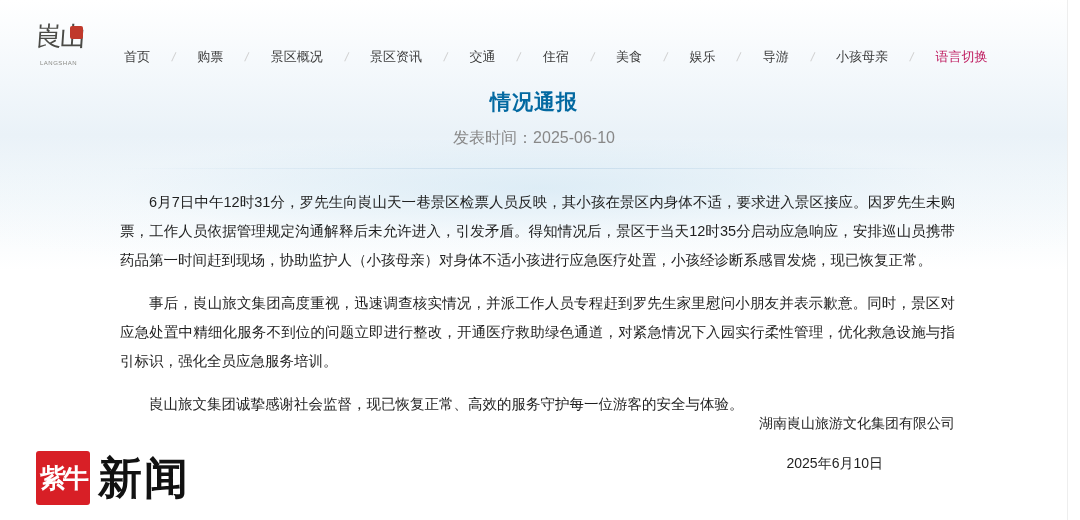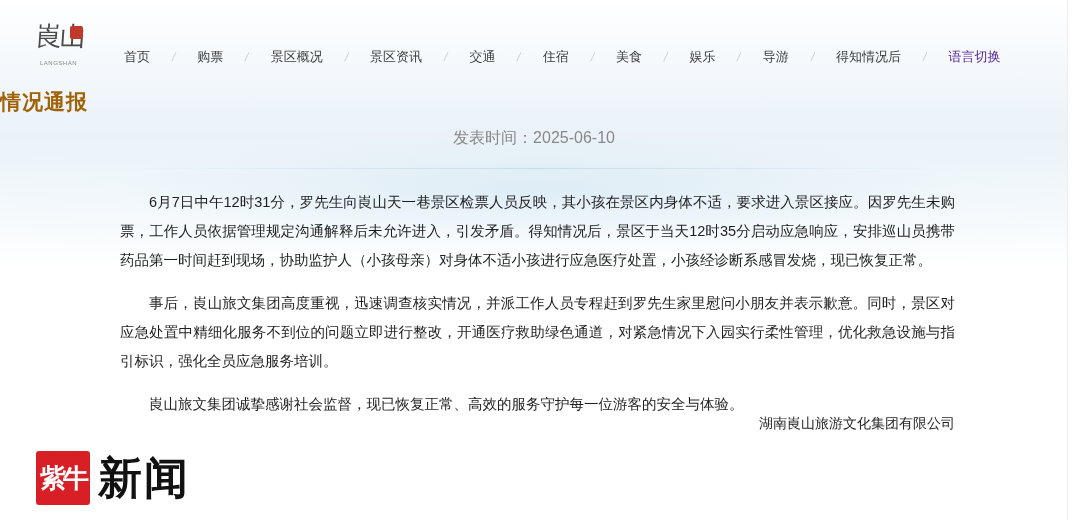--- a/index.html
+++ b/index.html
@@ -103,30 +103,31 @@
     white-space: nowrap;
     cursor: pointer;
   }
   .nav-sep {
     color: #cfcfcf;
     font-size: 12px;
     padding: 0 22px;
     transform: skewX(-12deg);
     user-select: none;
   }
-  .nav-item.lang { color: #4c1d95; }
+  .nav-item.lang { color: #be185d; }
   
   .article-title {
     position: absolute;
     left: 0;
     top: 88px;
     width: 1068px;
+    text-align: center;
     font-size: 21px;
     font-weight: bold;
-    color: #a16207;
+    color: #0369a1;
     letter-spacing: 1px;
   }
   .article-meta {
     position: absolute;
     left: 0;
     top: 128px;
     width: 1068px;
     text-align: center;
     font-size: 16px;
     color: #888888;
@@ -241,38 +242,39 @@
       <span class="nav-item">交通</span>
       <span class="nav-sep">/</span>
       <span class="nav-item">住宿</span>
       <span class="nav-sep">/</span>
       <span class="nav-item">美食</span>
       <span class="nav-sep">/</span>
       <span class="nav-item">娱乐</span>
       <span class="nav-sep">/</span>
       <span class="nav-item">导游</span>
       <span class="nav-sep">/</span>
-      <span class="nav-item">得知情况后</span>
+      <span class="nav-item">小孩母亲</span>
       <span class="nav-sep">/</span>
       <span class="nav-item lang">语言切换</span>
     </div>
   </div>
 
   <div class="article-title">情况通报</div>
   <div class="article-meta">发表时间：2025-06-10</div>
   <div class="divider-soft"></div>
 
   <div class="content">
     <p class="para">6月7日中午12时31分，罗先生向崀山天一巷景区检票人员反映，其小孩在景区内身体不适，要求进入景区接应。因罗先生未购票，工作人员依据管理规定沟通解释后未允许进入，引发矛盾。得知情况后，景区于当天12时35分启动应急响应，安排巡山员携带药品第一时间赶到现场，协助监护人（小孩母亲）对身体不适小孩进行应急医疗处置，小孩经诊断系感冒发烧，现已恢复正常。</p>
     <p class="para">事后，崀山旅文集团高度重视，迅速调查核实情况，并派工作人员专程赶到罗先生家里慰问小朋友并表示歉意。同时，景区对应急处置中精细化服务不到位的问题立即进行整改，开通医疗救助绿色通道，对紧急情况下入园实行柔性管理，优化救急设施与指引标识，强化全员应急服务培训。</p>
     <p class="para">崀山旅文集团诚挚感谢社会监督，现已恢复正常、高效的服务守护每一位游客的安全与体验。</p>
   </div>
 
   <div class="sign">
     <div class="sign-org">湖南崀山旅游文化集团有限公司</div>
+    <div class="sign-date">2025年6月10日</div>
   </div>
 
   <div class="brand">
     <div class="brand-mark">
       <div class="brand-mark-text">紫牛</div>
     </div>
     <div class="brand-name">新闻</div>
   </div>
 </div>
 

